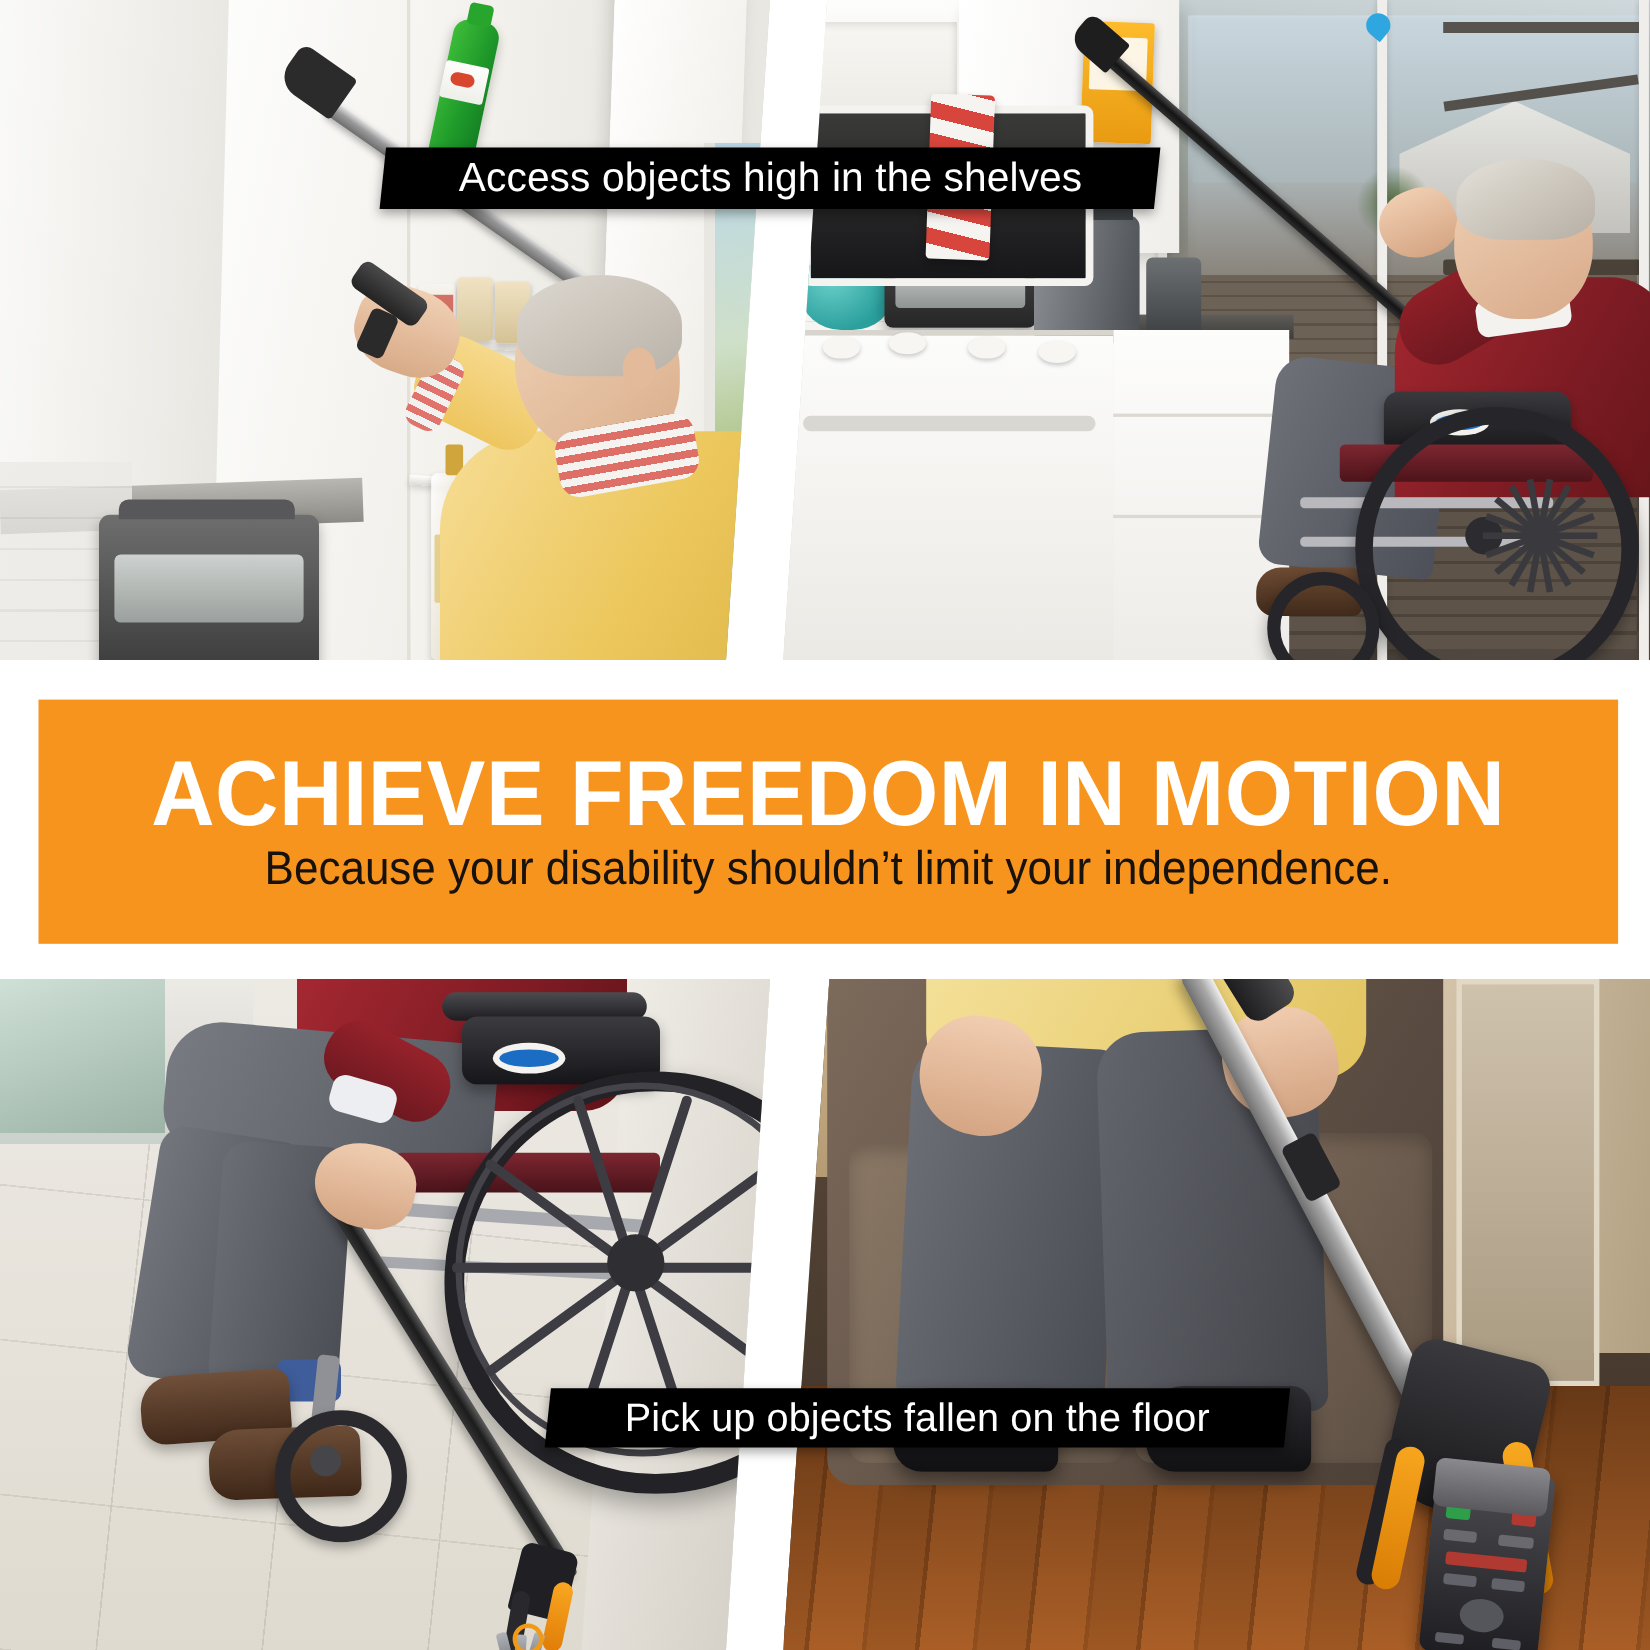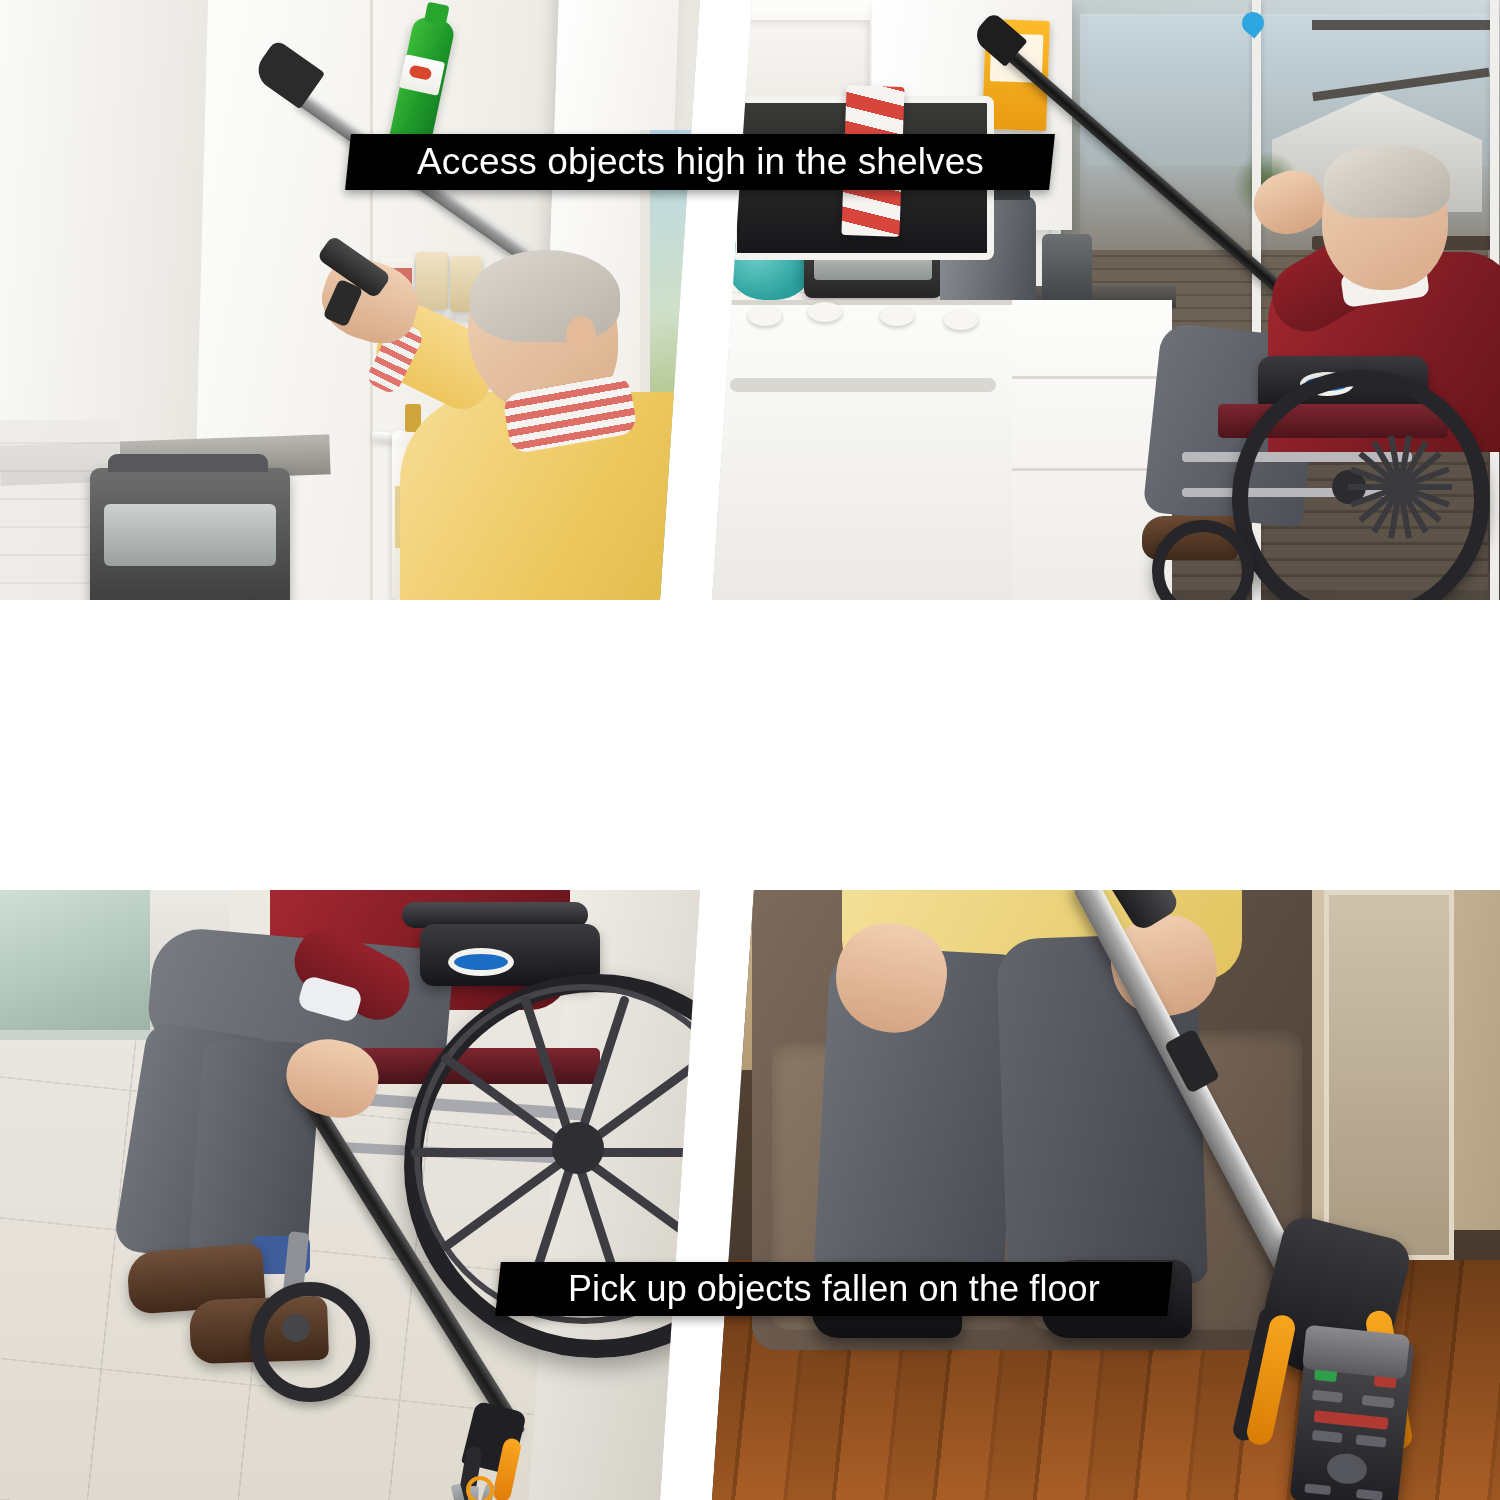--- a/index.html
+++ b/index.html
@@ -474,20 +474,24 @@
     <div class="wc-spoke" style="left:636px;top:484px;width:104px;height:6px;transform:rotate(240deg);"></div>
     <div class="wc-spoke" style="left:636px;top:484px;width:104px;height:6px;transform:rotate(280deg);"></div>
     <div class="wc-spoke" style="left:636px;top:484px;width:104px;height:6px;transform:rotate(320deg);"></div>
     <div class="wc-wheel" style="left:440px;top:520px;width:78px;height:78px;border-width:12px;"></div>
   </div>
 
   <div class="capbar" id="cap-top">
     <span>Access objects high in the shelves</span>
   </div>
 
+  <div id="banner">
+    <div id="headline">ACHIEVE FREEDOM IN MOTION</div>
+    <div id="subline">Because your disability shouldn’t limit your independence.</div>
+  </div>
 
   <div class="panel" id="p-bl">
     <div class="bl-floor"></div>
     <div class="bl-grid"></div>
     <div class="bl-wall"></div>
     <div class="bl-glass"></div>
     <div class="bl-door"></div>
     <div class="bl-rwall"></div>
     <div class="bl-sweater"></div>
     <div class="bl-thigh"></div>

